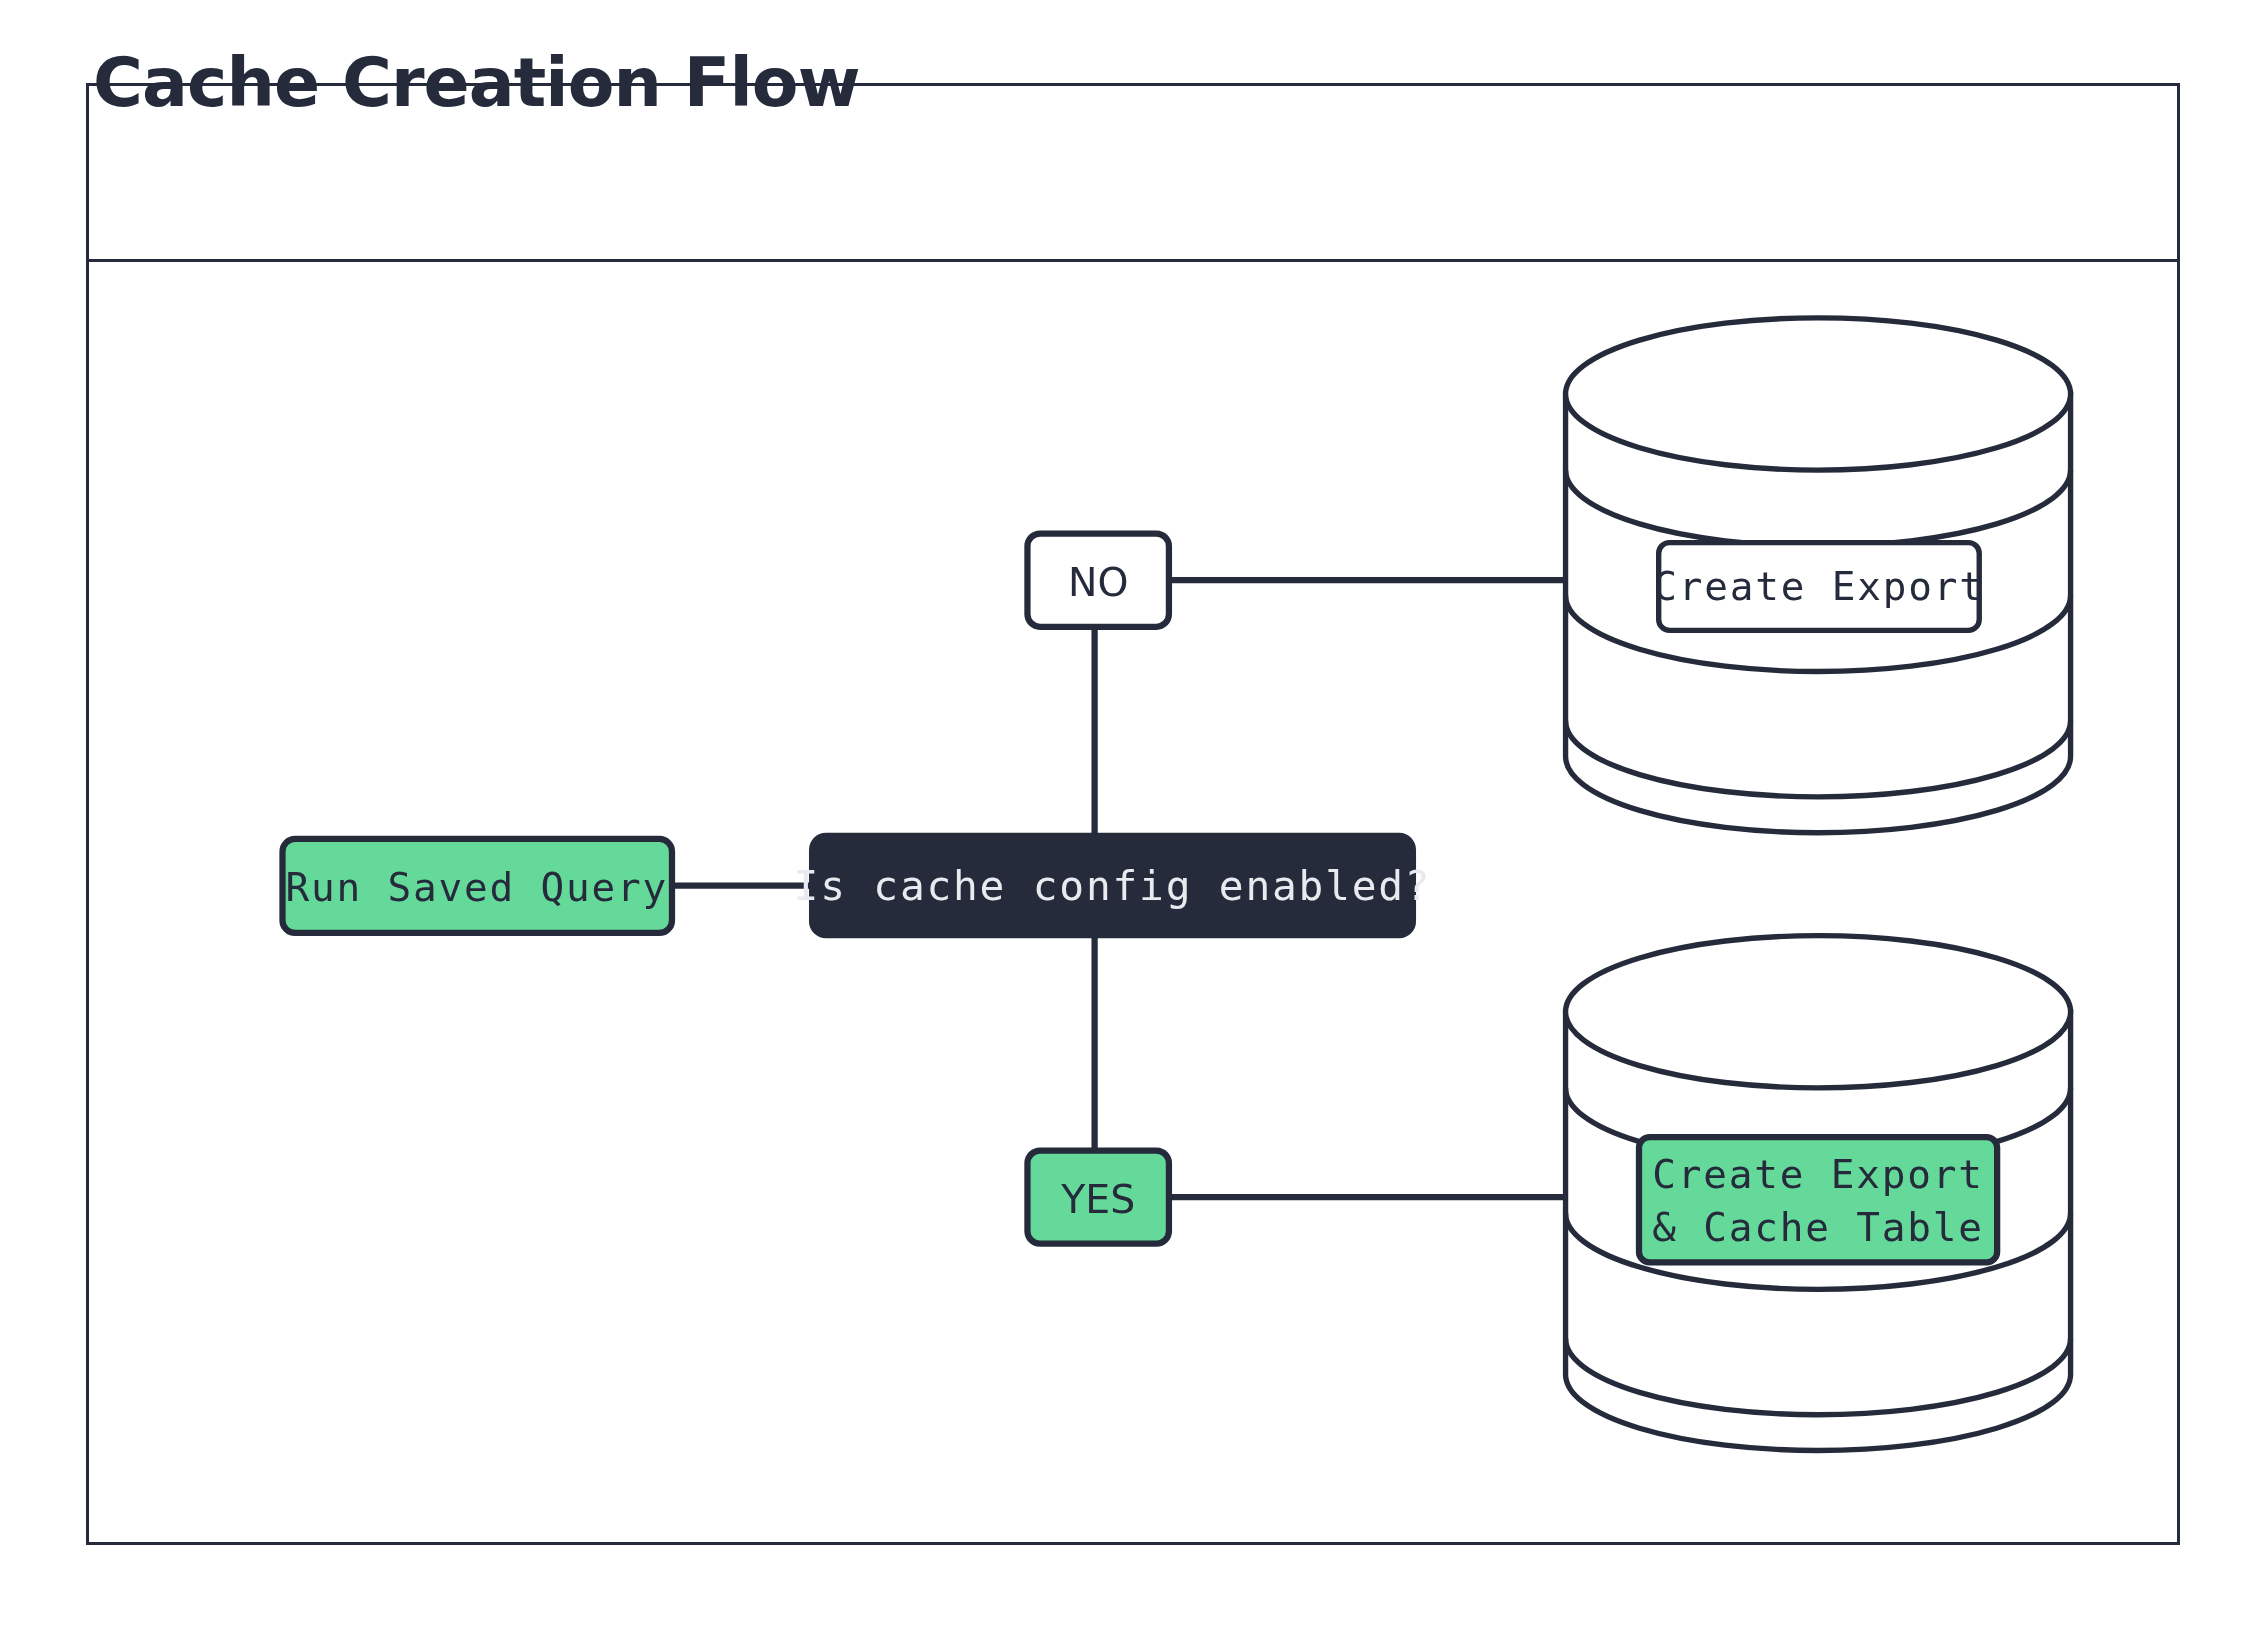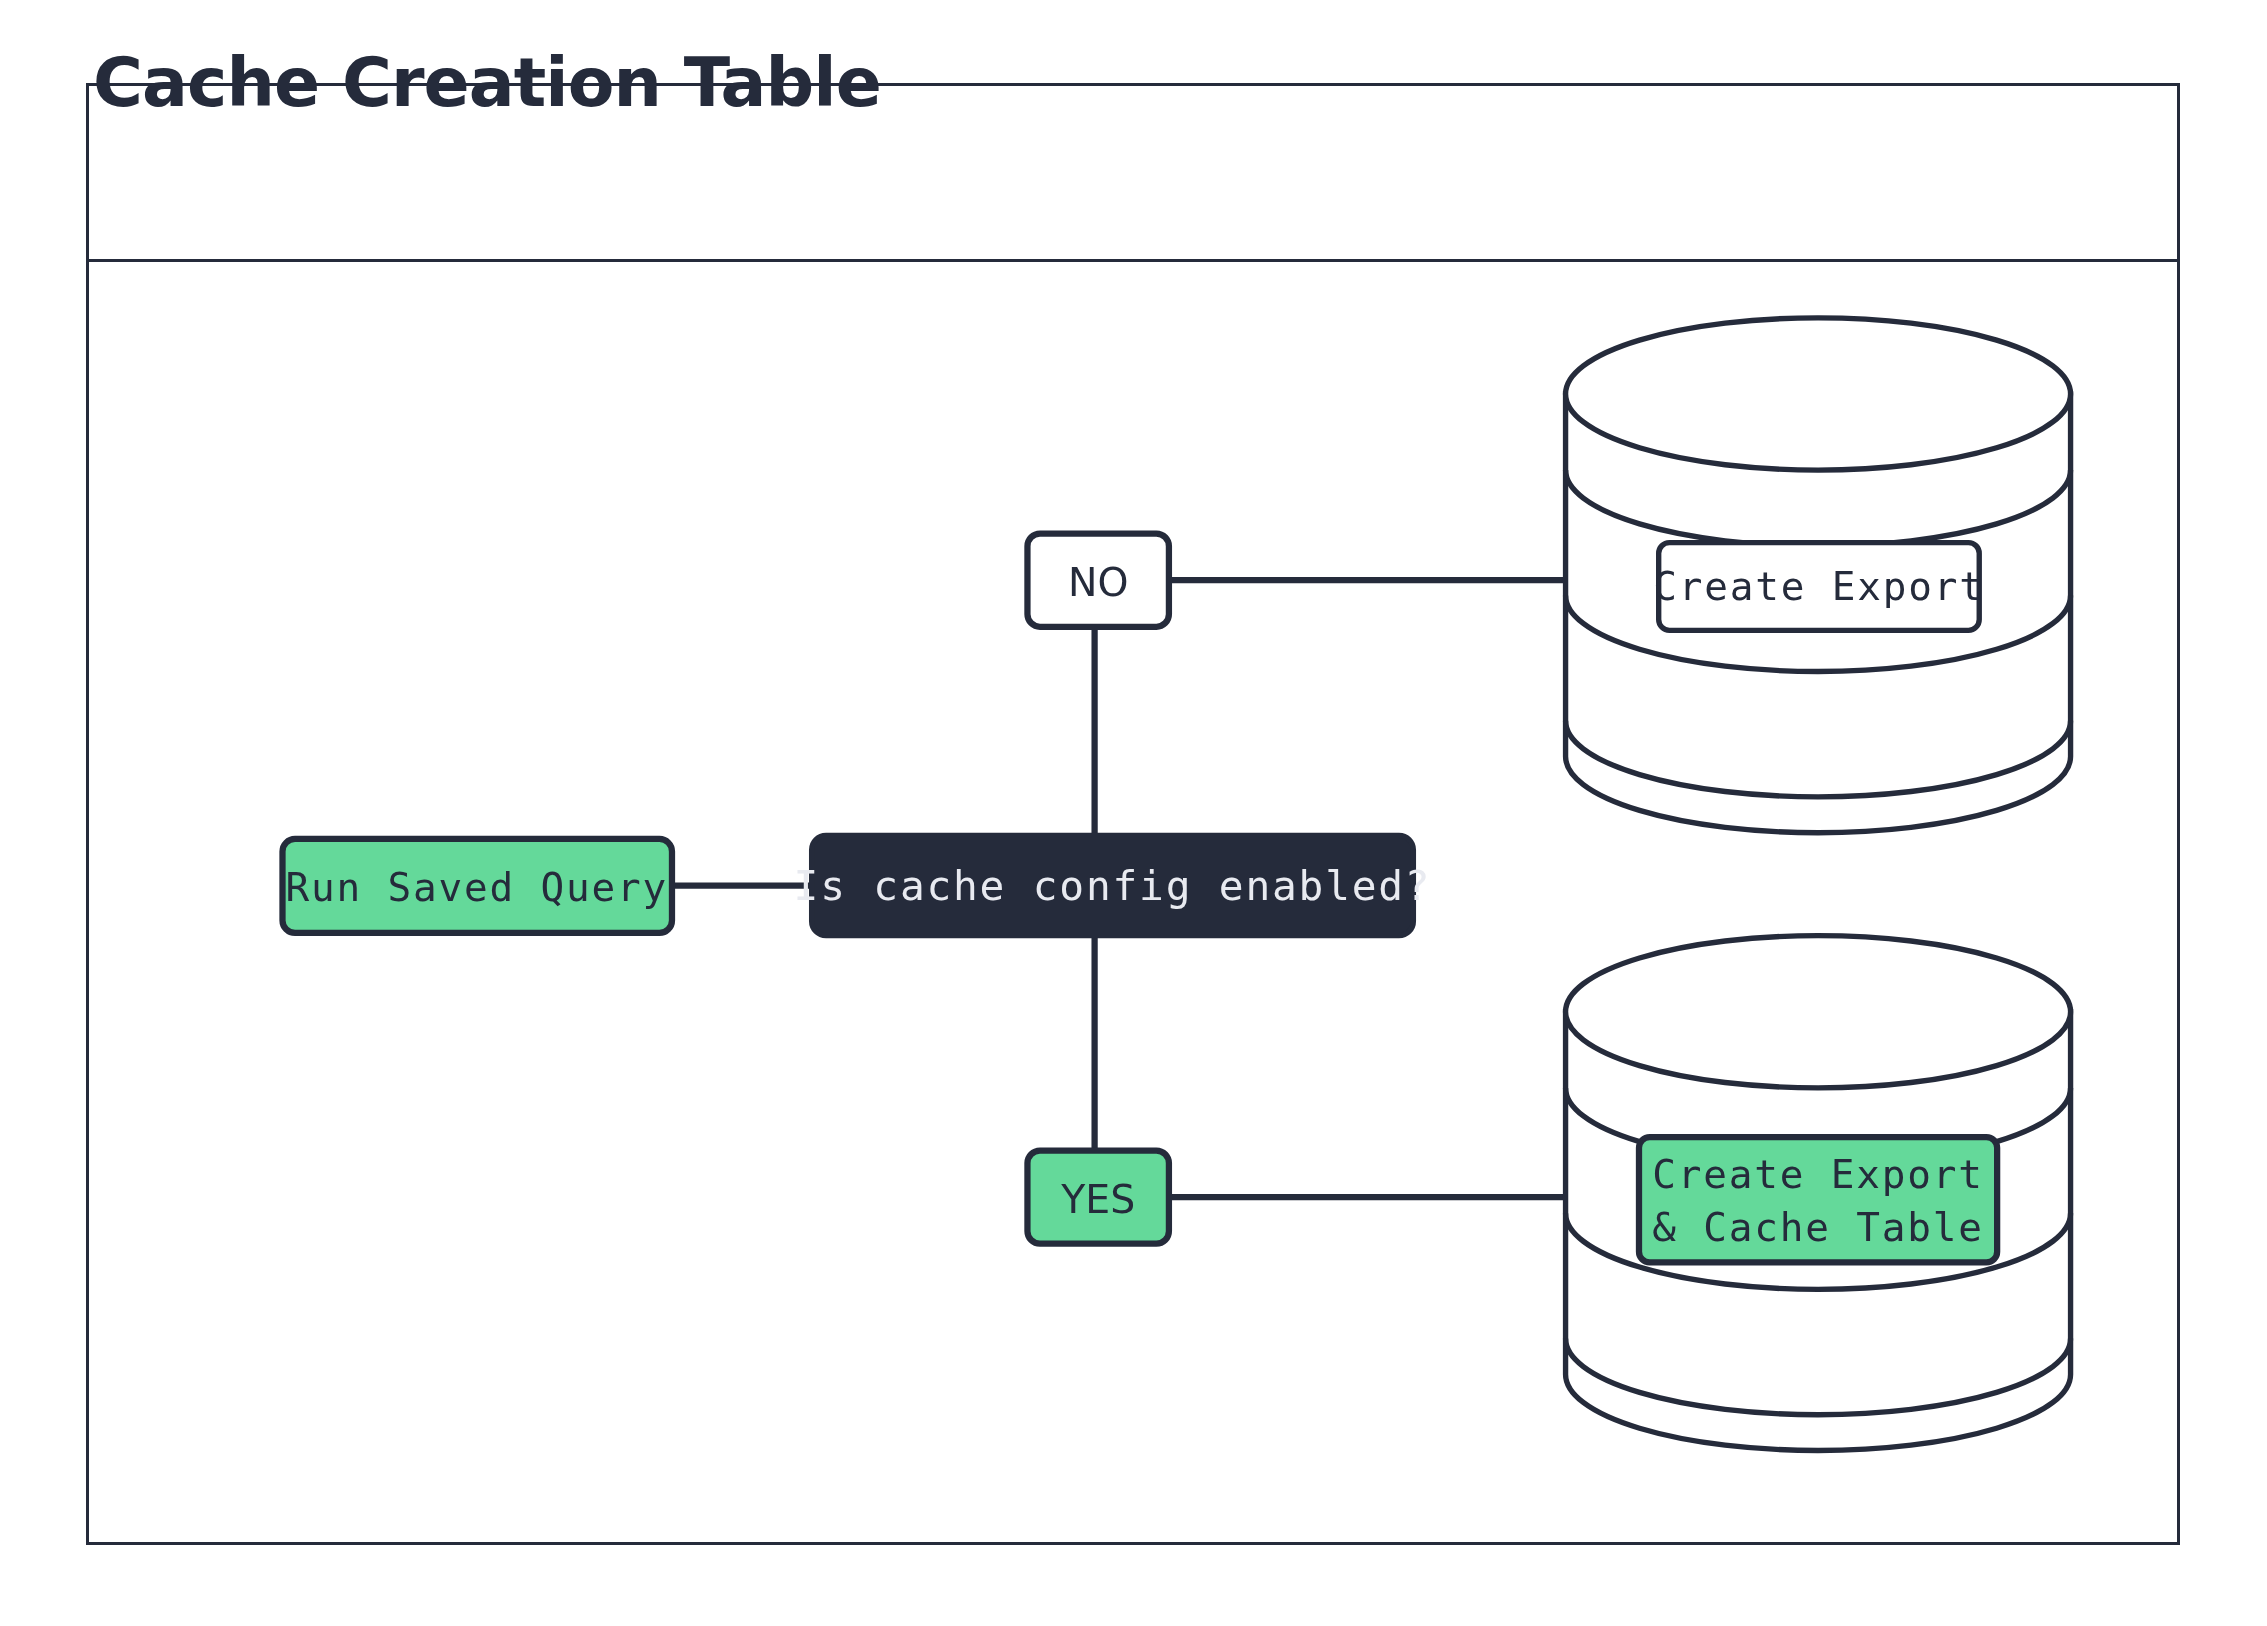--- a/index.html
+++ b/index.html
@@ -67,21 +67,21 @@
 </style>
 </head>
 <body>
 
 <div id="stage">
 
   <div class="frame">
     <div class="frame-header"></div>
   </div>
 
-  <div class="diagram-title">Cache Creation Table</div>
+  <div class="diagram-title">Cache Creation Flow</div>
 
   <svg class="canvas" viewBox="0 0 2532 1816" width="2268" height="1626">
 
     <g stroke="#252B3B" stroke-width="7" fill="none">
       <line x1="750" y1="989" x2="906" y2="989"></line>
       <line x1="1222" y1="933" x2="1222" y2="700"></line>
       <line x1="1222" y1="1045" x2="1222" y2="1285"></line>
       <line x1="1305" y1="648" x2="1760" y2="648"></line>
       <line x1="1305" y1="1337" x2="1760" y2="1337"></line>
     </g>

